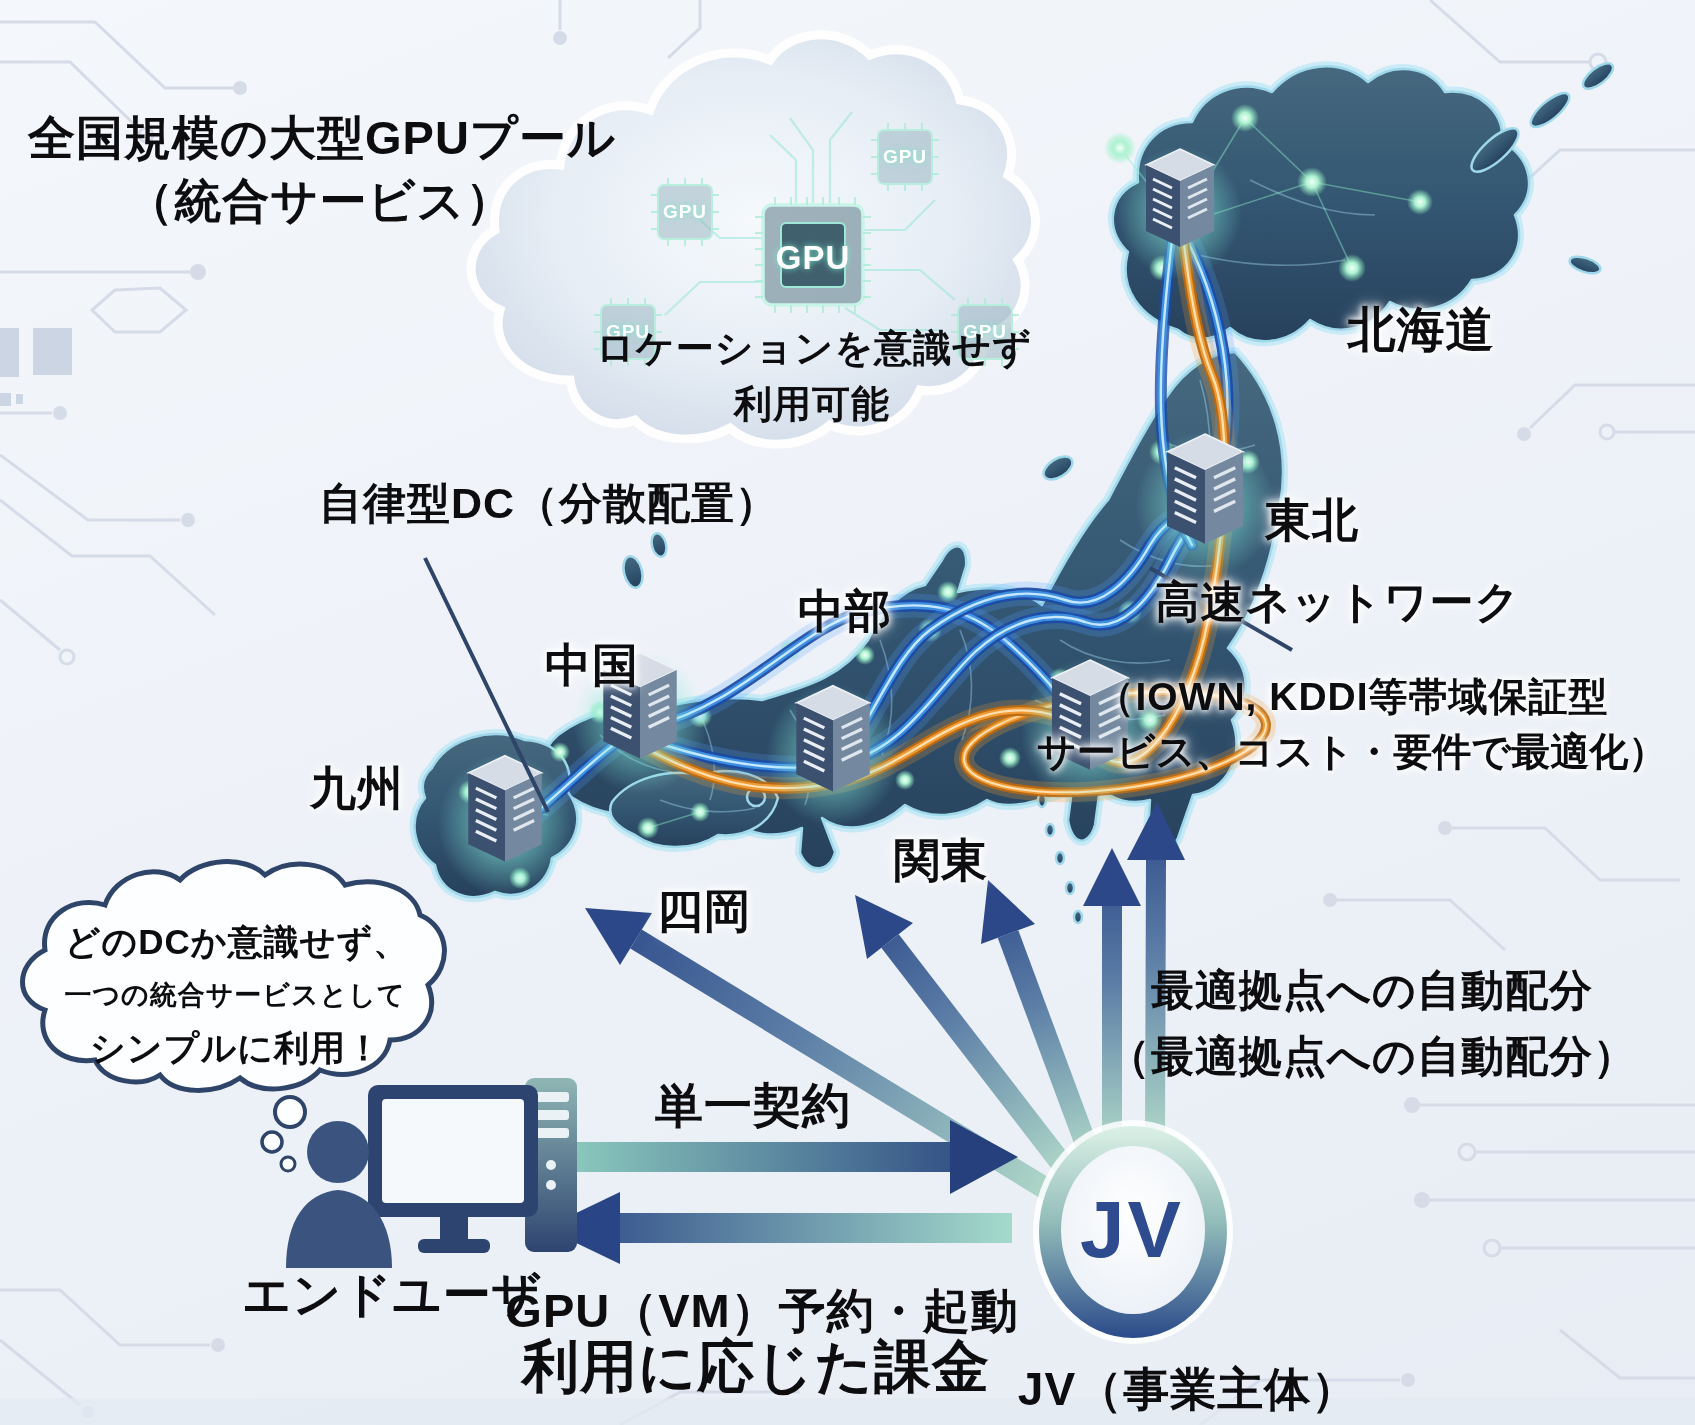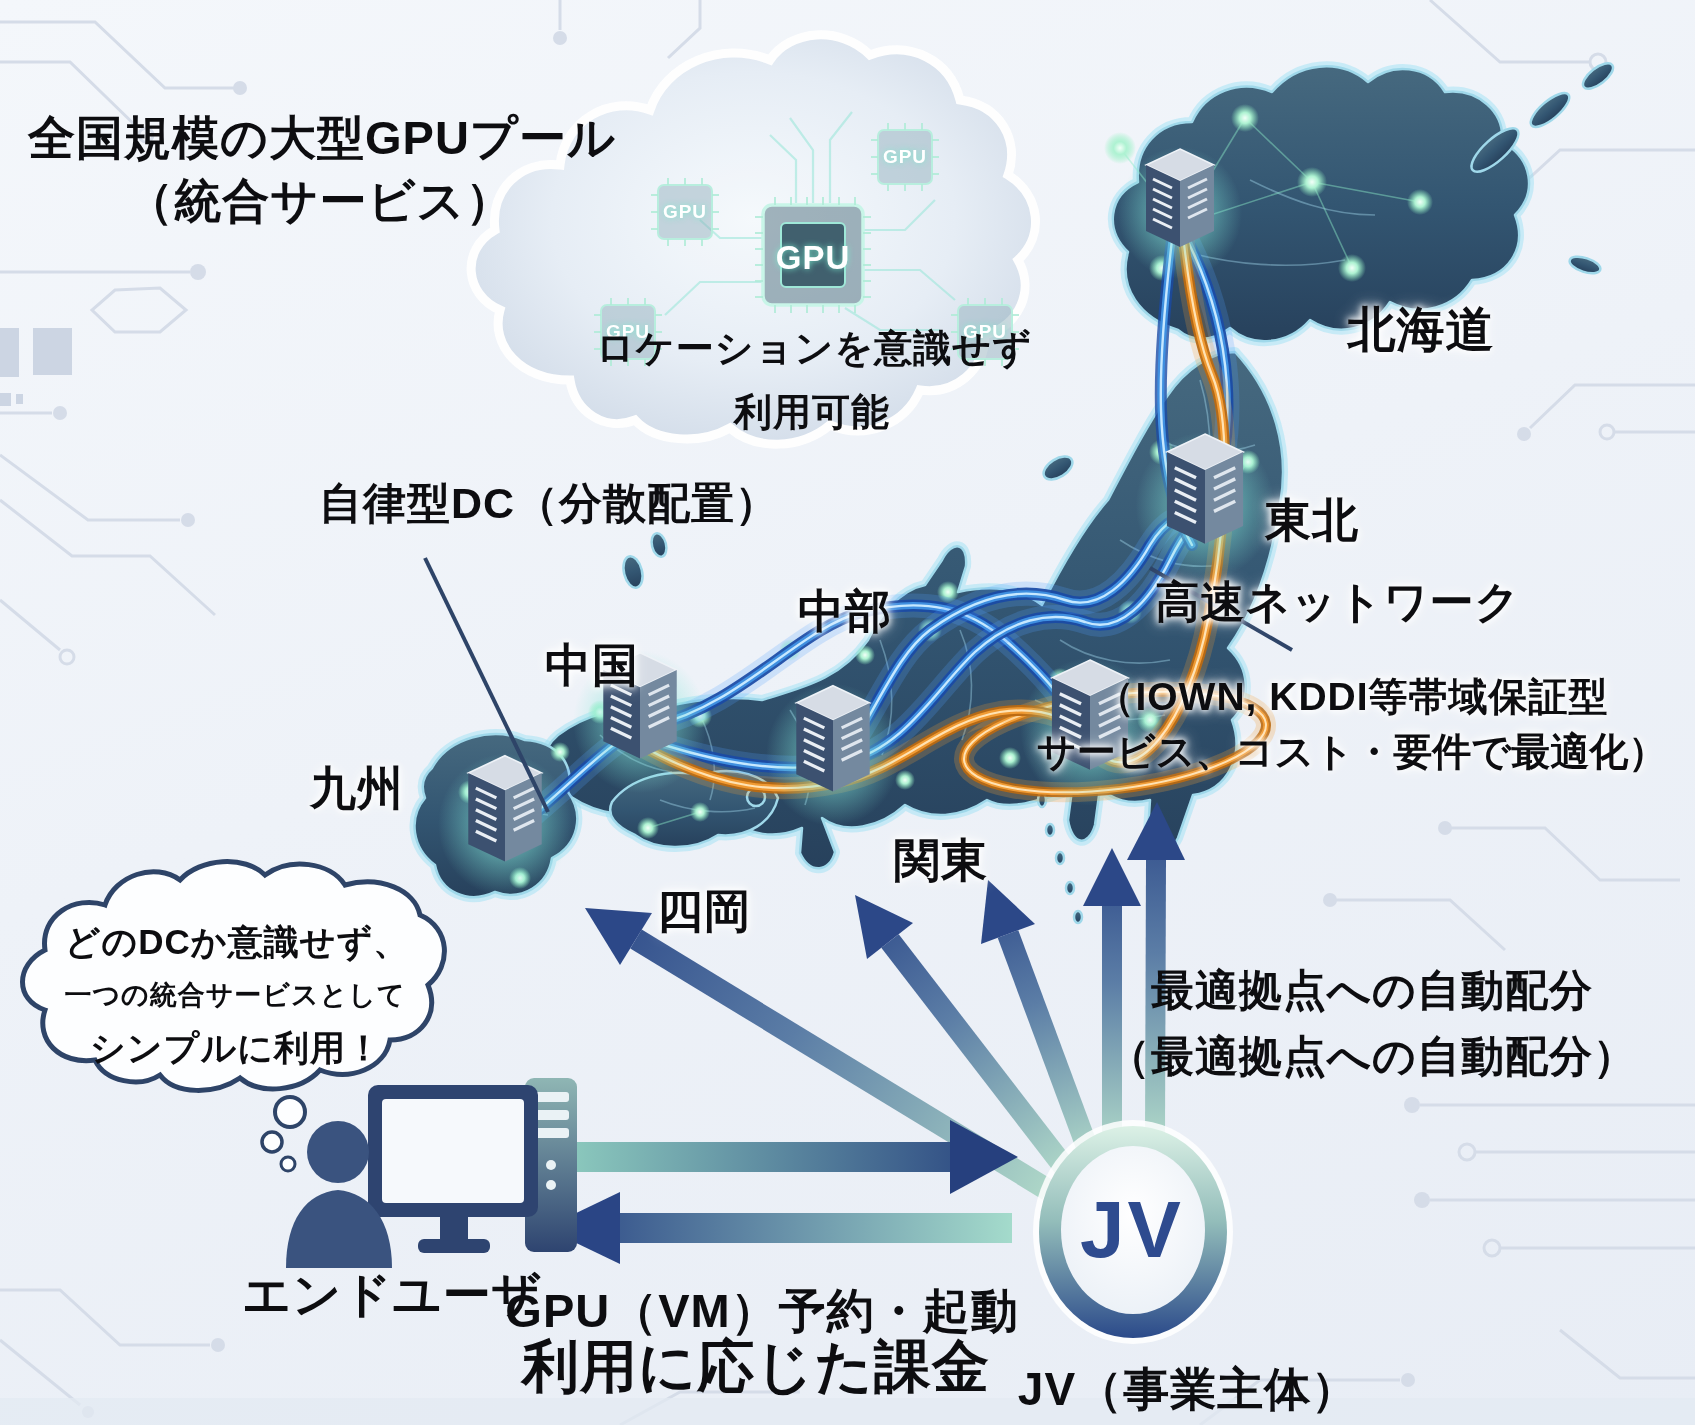--- a/index.html
+++ b/index.html
@@ -525,21 +525,21 @@
 <div class="lbl" style="left:322px;top:138px;font-size:47px;">全国規模の大型GPUプール</div>
 <div class="lbl" style="left:320px;top:201px;font-size:47px;">（統合サービス）</div>
 
 <div class="lbl chipLbl" style="left:813px;top:258px;font-size:33px;">GPU</div>
 <div class="lbl chipLbl" style="left:685px;top:212px;font-size:19px;">GPU</div>
 <div class="lbl chipLbl" style="left:905px;top:157px;font-size:19px;">GPU</div>
 <div class="lbl chipLbl" style="left:628px;top:332px;font-size:19px;">GPU</div>
 <div class="lbl chipLbl" style="left:985px;top:332px;font-size:19px;">GPU</div>
 
 <div class="lbl" style="left:814px;top:348px;font-size:38px;">ロケーションを意識せず</div>
-<div class="lbl" style="left:812px;top:404px;font-size:38px;margin-top:8px;">利用可能</div>
+<div class="lbl" style="left:812px;top:404px;font-size:38px;">利用可能</div>
 
 <div class="lbl halo" style="left:1402px;top:330px;font-size:48px;margin-left:19px;">北海道</div>
 <div class="lbl halo" style="left:1312px;top:521px;font-size:46px;text-align:right;">東北</div>
 <div class="lbl halo" style="left:941px;top:861px;font-size:46px;">関東</div>
 <div class="lbl halo" style="left:845px;top:612px;font-size:46px;">中部</div>
 <div class="lbl halo" style="left:592px;top:666px;font-size:46px;">中国</div>
 <div class="lbl halo" style="left:704px;top:912px;font-size:46px;">四岡</div>
 <div class="lbl halo" style="left:357px;top:789px;font-size:46px;">九州</div>
 
 <div class="lbl" style="left:549px;top:504px;font-size:43px;">自律型DC（分散配置）</div>
@@ -548,19 +548,20 @@
 <div class="lbl halo" style="left:1352px;top:697px;font-size:39px;">（IOWN, KDDI等帯域保証型</div>
 <div class="lbl halo" style="left:1352px;top:752px;font-size:39px;letter-spacing:0;">サービス、コスト・要件で最適化）</div>
 
 <div class="lbl" style="left:1372px;top:991px;font-size:43px;">最適拠点への自動配分</div>
 <div class="lbl" style="left:1372px;top:1057px;font-size:43px;">（最適拠点への自動配分）</div>
 
 <div class="lbl" style="left:237px;top:942px;font-size:35px;">どのDCか意識せず、</div>
 <div class="lbl" style="left:235px;top:995px;font-size:27px;font-family:Liberation Serif, serif;">一つの統合サービスとして</div>
 <div class="lbl" style="left:236px;top:1048px;font-size:35px;">シンプルに利用！</div>
 
+<div class="lbl" style="left:753px;top:1106px;font-size:48px;">単一契約</div>
 <div class="lbl" style="left:762px;top:1302px;font-size:47px;margin-top:9px;">GPU（VM）予約・起動</div>
 <div class="lbl" style="left:756px;top:1367px;font-size:57px;text-align:center;">利用に応じた課金</div>
 <div class="lbl" style="left:392px;top:1295px;font-size:48px;">エンドユーザ</div>
 <div class="lbl" style="left:1132px;top:1230px;font-size:80px;color:#2e4b8f;letter-spacing:3px;">JV</div>
 <div class="lbl" style="left:1140px;top:1390px;font-size:46px;margin-left:48px;">JV（事業主体）</div>
 
 </div>
 
 </body></html>

